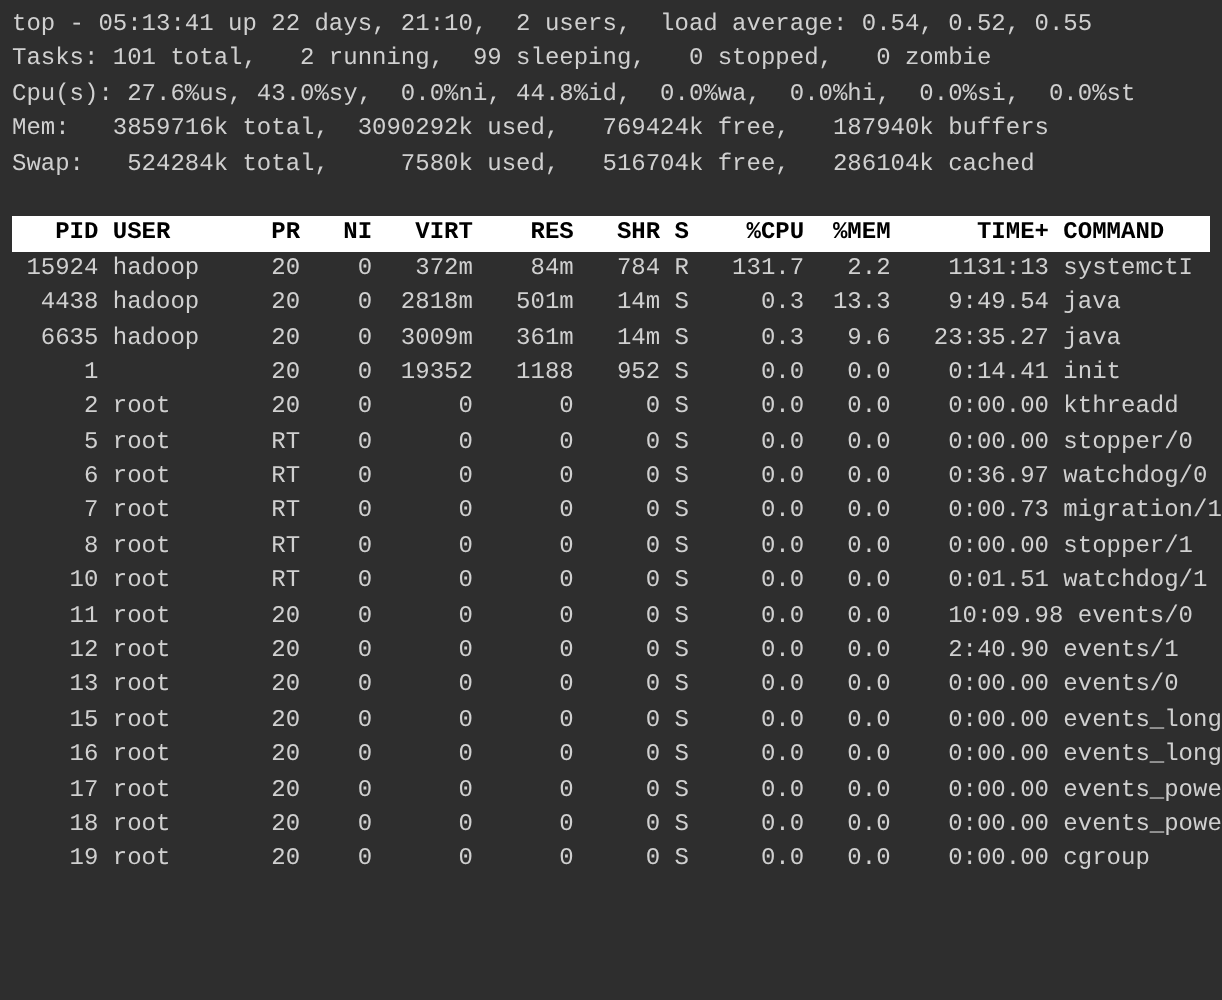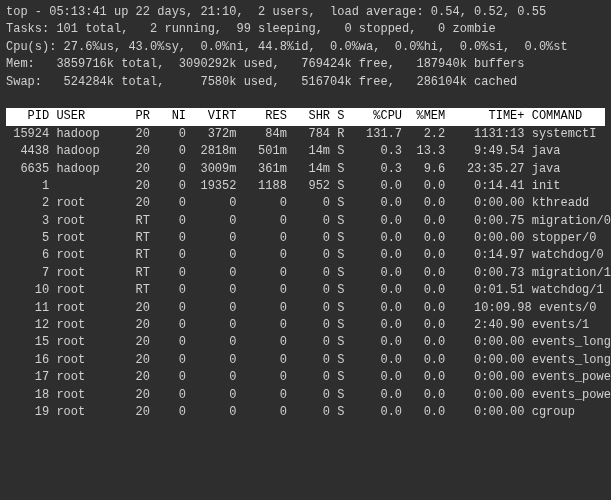--- a/index.html
+++ b/index.html
@@ -1,44 +1,45 @@
 <!DOCTYPE html>
 <html><head>
 <meta charset="utf-8">
 <style>
   html,body{margin:0;padding:0;background:#2e2e2e;color:#d0d0d0;
     font-family:"Courier New",monospace;font-size:12px;line-height:1.45;
     width:611px;height:500px;overflow:hidden;}
   .term{padding:4px 6px;position:relative;}
-  .hdr-row{background:#fff;color:#000;white-space:pre;font-weight:normal;}
+  .hdr-row{background:#fff;color:#000;white-space:pre;font-weight:bold;}
   .row{white-space:pre;}
 </style>
 </head>
 <body>
 <div class="term">
   <div class="row">top - 05:13:41 up 22 days, 21:10,  2 users,  load average: 0.54, 0.52, 0.55</div>
   <div class="row">Tasks: 101 total,   2 running,  99 sleeping,   0 stopped,   0 zombie</div>
   <div class="row">Cpu(s): 27.6%us, 43.0%sy,  0.0%ni, 44.8%id,  0.0%wa,  0.0%hi,  0.0%si,  0.0%st</div>
   <div class="row">Mem:   3859716k total,  3090292k used,   769424k free,   187940k buffers</div>
   <div class="row">Swap:   524284k total,     7580k used,   516704k free,   286104k cached</div>
   <div class="row">&nbsp;</div>
   <div class="hdr-row" id="hdr">   PID USER       PR   NI   VIRT    RES   SHR S    %CPU  %MEM      TIME+ COMMAND         </div>
   <div id="rows">
       <div class="row"> 15924 hadoop     20    0   372m    84m   784 R   131.7   2.2    1131:13 systemctI       </div>
       <div class="row">  4438 hadoop     20    0  2818m   501m   14m S     0.3  13.3    9:49.54 java            </div>
       <div class="row">  6635 hadoop     20    0  3009m   361m   14m S     0.3   9.6   23:35.27 java            </div>
       <div class="row">     1            20    0  19352   1188   952 S     0.0   0.0    0:14.41 init            </div>
       <div class="row">     2 root       20    0      0      0     0 S     0.0   0.0    0:00.00 kthreadd        </div>
-      <div class="row">     3 root       RT    0      0      0     0 S     0.0   0.0    0:00.75 migration/0     </div>
       <div class="row">     5 root       RT    0      0      0     0 S     0.0   0.0    0:00.00 stopper/0       </div>
-      <div class="row">     6 root       RT    0      0      0     0 S     0.0   0.0    0:14.97 watchdog/0      </div>
+      <div class="row">     6 root       RT    0      0      0     0 S     0.0   0.0    0:36.97 watchdog/0      </div>
       <div class="row">     7 root       RT    0      0      0     0 S     0.0   0.0    0:00.73 migration/1     </div>
+      <div class="row">     8 root       RT    0      0      0     0 S     0.0   0.0    0:00.00 stopper/1       </div>
       <div class="row">    10 root       RT    0      0      0     0 S     0.0   0.0    0:01.51 watchdog/1      </div>
       <div class="row">    11 root       20    0      0      0     0 S     0.0   0.0    10:09.98 events/0        </div>
       <div class="row">    12 root       20    0      0      0     0 S     0.0   0.0    2:40.90 events/1        </div>
+      <div class="row">    13 root       20    0      0      0     0 S     0.0   0.0    0:00.00 events/0        </div>
       <div class="row">    15 root       20    0      0      0     0 S     0.0   0.0    0:00.00 events_long/0   </div>
       <div class="row">    16 root       20    0      0      0     0 S     0.0   0.0    0:00.00 events_long/1   </div>
       <div class="row">    17 root       20    0      0      0     0 S     0.0   0.0    0:00.00 events_power_ef </div>
       <div class="row">    18 root       20    0      0      0     0 S     0.0   0.0    0:00.00 events_power_ef </div>
       <div class="row">    19 root       20    0      0      0     0 S     0.0   0.0    0:00.00 cgroup          </div>
     </div>
 
 </div>
 
 </body></html>

